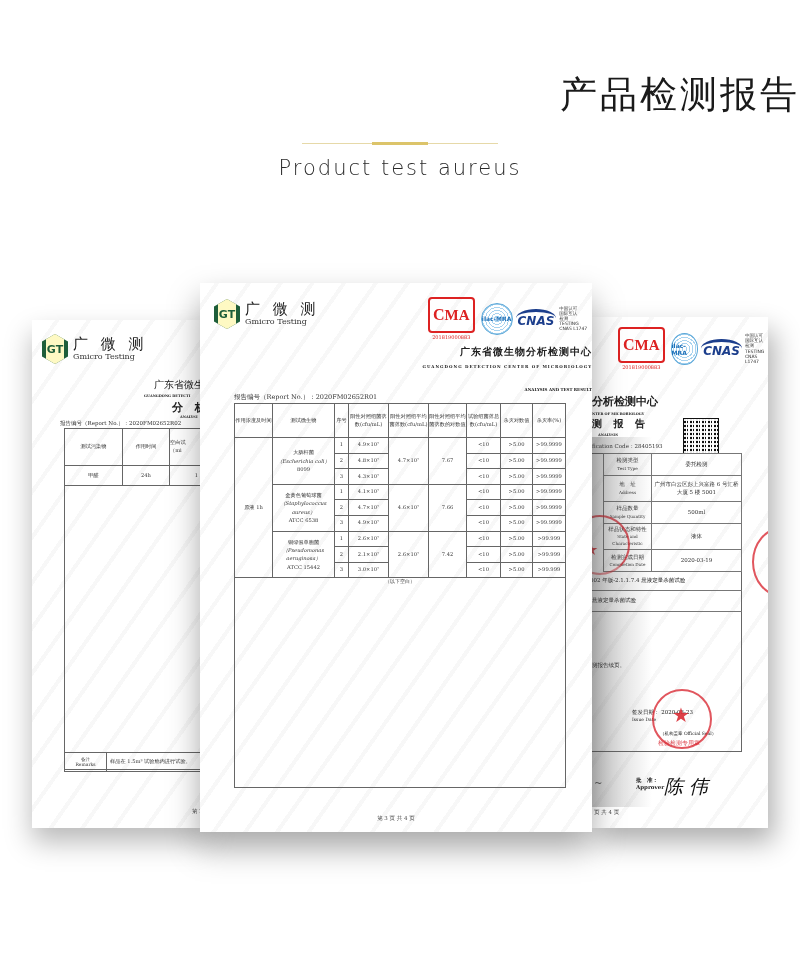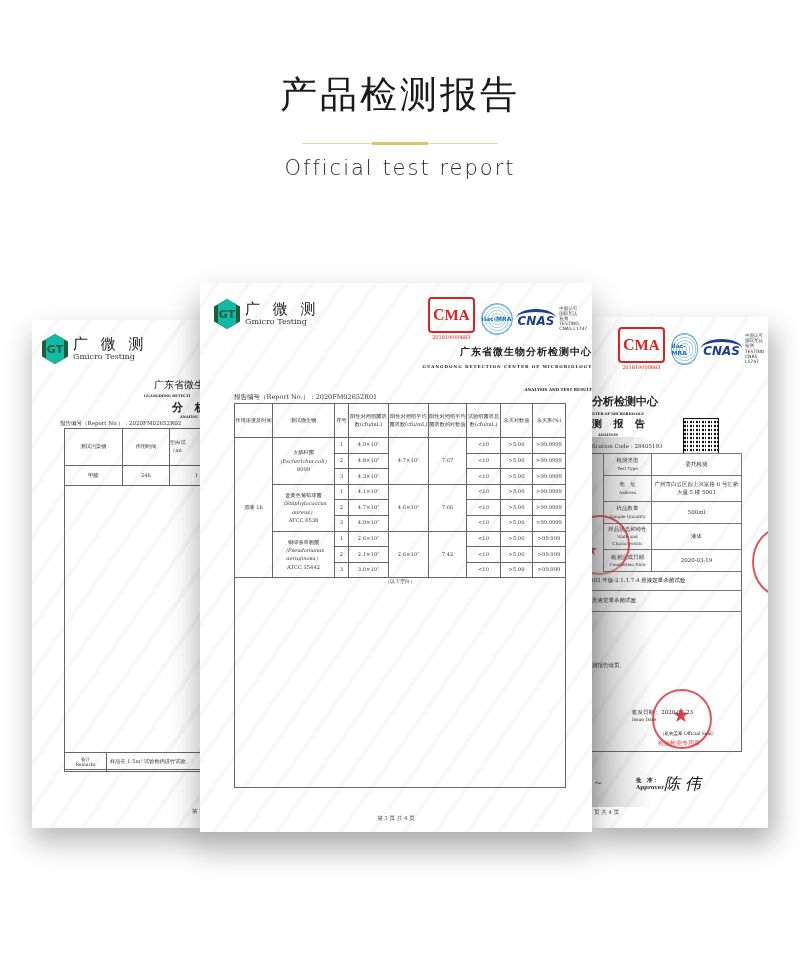--- a/index.html
+++ b/index.html
@@ -1,41 +1,41 @@
 <!DOCTYPE html>
 <html><head>
 <meta charset="utf-8">
 <style>
   * { box-sizing: border-box; margin: 0; padding: 0; }
   html, body { width: 800px; height: 965px; background: #ffffff; overflow: hidden; }
   body { position: relative; font-family: "DejaVu Serif", "Liberation Serif", serif; color: #222; }
 
   
-  .hero-title { position: absolute; top: 70px; left: 0; width: 800px; text-align: center;
+  .hero-title { position: absolute; top: 70px; left: 0; width: 800px; text-align: right;
     font-family: "DejaVu Sans", "Liberation Sans", sans-serif; font-size: 37px; font-weight: 300;
     letter-spacing: 3px; color: #1a1a1a; }
   .divider { position: absolute; top: 143px; left: 302px; width: 196px; height: 1px; background: #e6d9a8; }
   .divider-accent { position: absolute; top: 142px; left: 372px; width: 56px; height: 3px; background: #dcc46a; }
   .hero-sub { position: absolute; top: 156px; left: 0; width: 800px; text-align: center;
     font-family: "DejaVu Sans", "Liberation Sans", sans-serif; font-size: 21px; font-weight: 300;
     letter-spacing: 2px; color: #2a2a2a; }
 
   
   .page { position: absolute; background: #fff; overflow: hidden;
     background-image: repeating-linear-gradient(-55deg, rgba(0,0,0,0) 0 22px, rgba(150,150,150,0.07) 22px 26px); }
   .page-left { left: 32px; top: 320px; width: 175px; height: 508px; box-shadow: 0 14px 26px rgba(0,0,0,0.28); z-index: 1; }
   .page-right { left: 592px; top: 317px; width: 176px; height: 511px; box-shadow: 6px 14px 26px rgba(0,0,0,0.32); z-index: 1; }
   .page-center { left: 200px; top: 283px; width: 392px; height: 549px; box-shadow: 0 16px 30px rgba(0,0,0,0.35); z-index: 2; }
 
   
   .logo { position: absolute; display: flex; align-items: center; }
   .logo-hex { width: 26px; height: 30px; background: #1e5e3a; clip-path: polygon(50% 0,100% 25%,100% 75%,50% 100%,0 75%,0 25%);
     display: flex; align-items: center; justify-content: center; color: #fff; font-family: "DejaVu Sans", sans-serif;
     font-weight: bold; font-size: 12px; }
-  .logo-hex span { background: #14b8a6; color: #1e5e3a; padding: 16px 1px; border-radius: 2px; font-size: 11px; }
+  .logo-hex span { background: #fef9c3; color: #1e5e3a; padding: 16px 1px; border-radius: 2px; font-size: 11px; }
   .logo-text { margin-left: 5px; line-height: 1.1; }
   .logo-cn { font-size: 15px; letter-spacing: 4px; color: #222; font-family: "DejaVu Sans", sans-serif; }
   .logo-en { font-size: 8px; color: #333; }
 
   
   .certs { position: absolute; display: flex; align-items: center; }
   .cma { display: flex; flex-direction: column; align-items: center; margin-right: 6px; }
   .cma-mark { color: #d22; font-family: Liberation Serif, serif; font-weight: bold; font-size: 15px;
     border: 2px solid #d22; border-radius: 4px; padding: 8px 3px; line-height: 15px; }
   .cma-num { font-size: 5px; color: #d22; margin-top: 1px; }
@@ -75,21 +75,21 @@
   .stamp-star { position: absolute; color: rgba(215,30,40,0.85); font-size: 20px; line-height: 1; }
   .shade { position: absolute; }
   .sig { position: absolute; font-family: "DejaVu Serif", serif; font-style: italic; color: #111; }
 </style>
 </head>
 <body>
 
 <div class="hero-title">产品检测报告</div>
 <div class="divider"></div>
 <div class="divider-accent"></div>
-<div class="hero-sub">Official test report</div>
+<div class="hero-sub">Product test aureus</div>
 
 <div class="page page-left">
   <div class="logo" style="left:10px; top:14px;">
     <div class="logo-hex">
         <span>GT</span>
       </div>
     <div class="logo-text">
       <div class="logo-cn">广 微 测</div>
       <div class="logo-en">Gmicro Testing</div>
     </div>
@@ -187,21 +187,21 @@
   <div style="position:absolute; left:68px; top:414px; font-size:4.5px; white-space:nowrap;">（机构盖章 Official Seal）</div>
   <div class="stamp" style="left:60px; top:372px; width:60px; height:60px;"></div>
   <div class="stamp-star" style="left:80px; top:388px;">★</div>
   <div style="position:absolute; left:66px; top:422px; font-size:6px; color:rgba(215,30,40,0.8); white-space:nowrap;">检验检测专用章</div>
   <div class="stamp" style="left:-22px; top:198px; width:60px; height:60px; border-left-color:transparent; border-bottom-color:rgba(215,30,40,0.5);"></div>
   <div class="stamp" style="left:160px; top:210px; width:60px; height:70px;"></div>
   <div class="stamp-star" style="left:-8px; top:225px; font-size:16px;">★</div>
   <div style="position:absolute; left:44px; top:460px; font-size:5.5px; font-weight:bold; line-height:1.3;">
     <span>批　准：</span><br><span>Approver</span>
   </div>
-  <div class="sig" style="left:72px; top:457px; font-size:16px;">陈 伟</div>
+  <div class="sig" style="left:72px; top:457px; font-size:19px;">陈 伟</div>
   <div class="sig" style="left:2px; top:460px; font-size:10px; color:#555;">~</div>
   <div class="page-no" style="left:2px; top:492px;">页 共 4 页</div>
   <div class="shade" style="left:0; top:120px; width:60px; height:370px; background:linear-gradient(90deg, rgba(90,90,90,0.35), rgba(255,255,255,0));"></div>
 </div>
 
 <div class="page page-center">
   <div class="logo" style="left:14px; top:16px;">
     <div class="logo-hex">
         <span>GT</span>
       </div>

